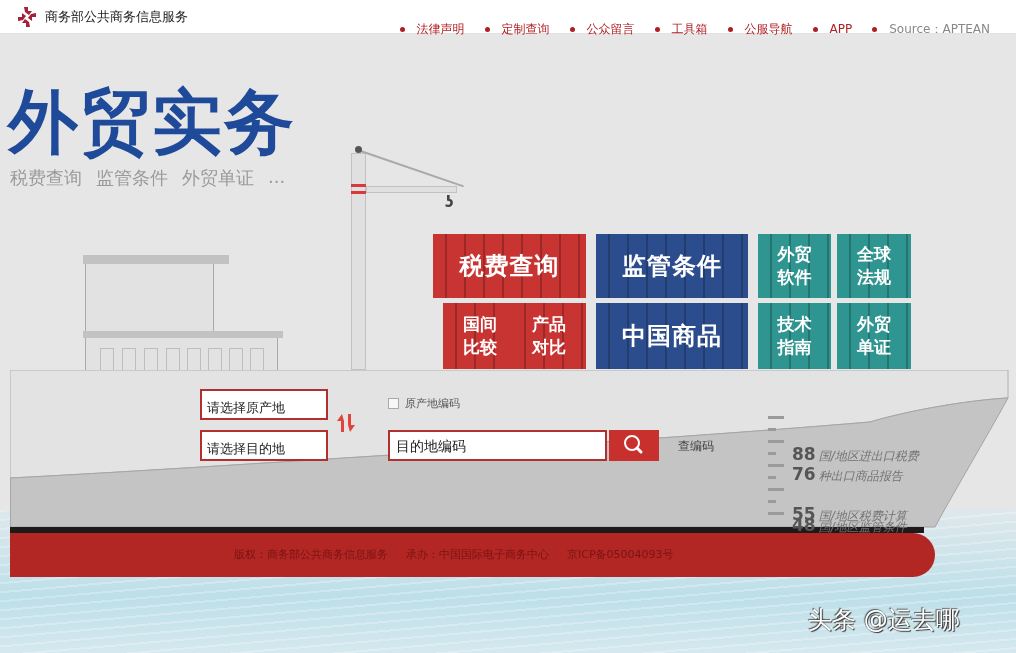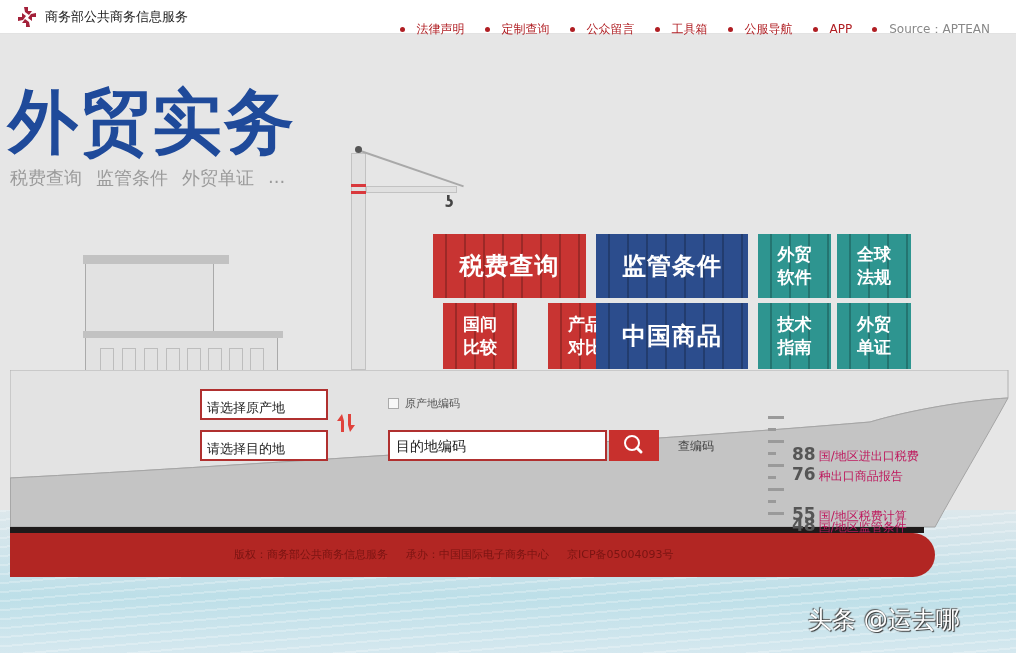--- a/index.html
+++ b/index.html
@@ -94,21 +94,21 @@
     border: 2px solid #b0302f; padding: 6px 0 0 6px; font-size: 14px; color: #222;
   }
   .search-btn { position: absolute; left: 609px; top: 430px; width: 50px; height: 31px; background: #c8302d; cursor: pointer; }
   .lookup-link { position: absolute; left: 678px; top: 438px; font-size: 12px; color: #444; cursor: pointer; }
 
   
   .ticks { position: absolute; left: 768px; top: 416px; }
   .ticks div { height: 3px; background: #9a9a9a; margin-bottom: 9px; }
   .stat { position: absolute; left: 792px; display: flex; align-items: baseline; }
   .stat .num { font-size: 17px; font-weight: bold; color: #555; margin-right: 3px; }
-  .stat .txt { font-size: 12px; color: #be185d; }
+  .stat .txt { font-size: 12px; color: #737373; font-style: italic; }
 
   
   .watermark {
     position: absolute; left: 808px; top: 604px; font-size: 24px; color: #fff; font-weight: normal;
     text-shadow: 1px 1px 1px #333, -1px -1px 1px #555;
   }
 </style>
 </head>
 <body>
 
@@ -203,21 +203,21 @@
   <span>京ICP备05004093号</span>
 </div>
 
 <div class="container red big" style="left:433px;top:234px;width:153px;height:64px;">
     <span>税费查询</span>
   </div>
 <div class="container red small" style="left:443px;top:303px;width:74px;height:66px;">
     <span>国间
 比较</span>
   </div>
-<div class="container red small" style="left:512px;top:303px;width:74px;height:66px;margin-left:36px;">
+<div class="container red small" style="left:512px;top:303px;width:74px;height:66px;">
     <span>产品
 对比</span>
   </div>
 <div class="container blue big" style="left:596px;top:234px;width:152px;height:64px;">
     <span>监管条件</span>
   </div>
 <div class="container blue big" style="left:596px;top:303px;width:152px;height:66px;">
     <span>中国商品</span>
   </div>
 <div class="container teal small" style="left:758px;top:234px;width:73px;height:64px;">

